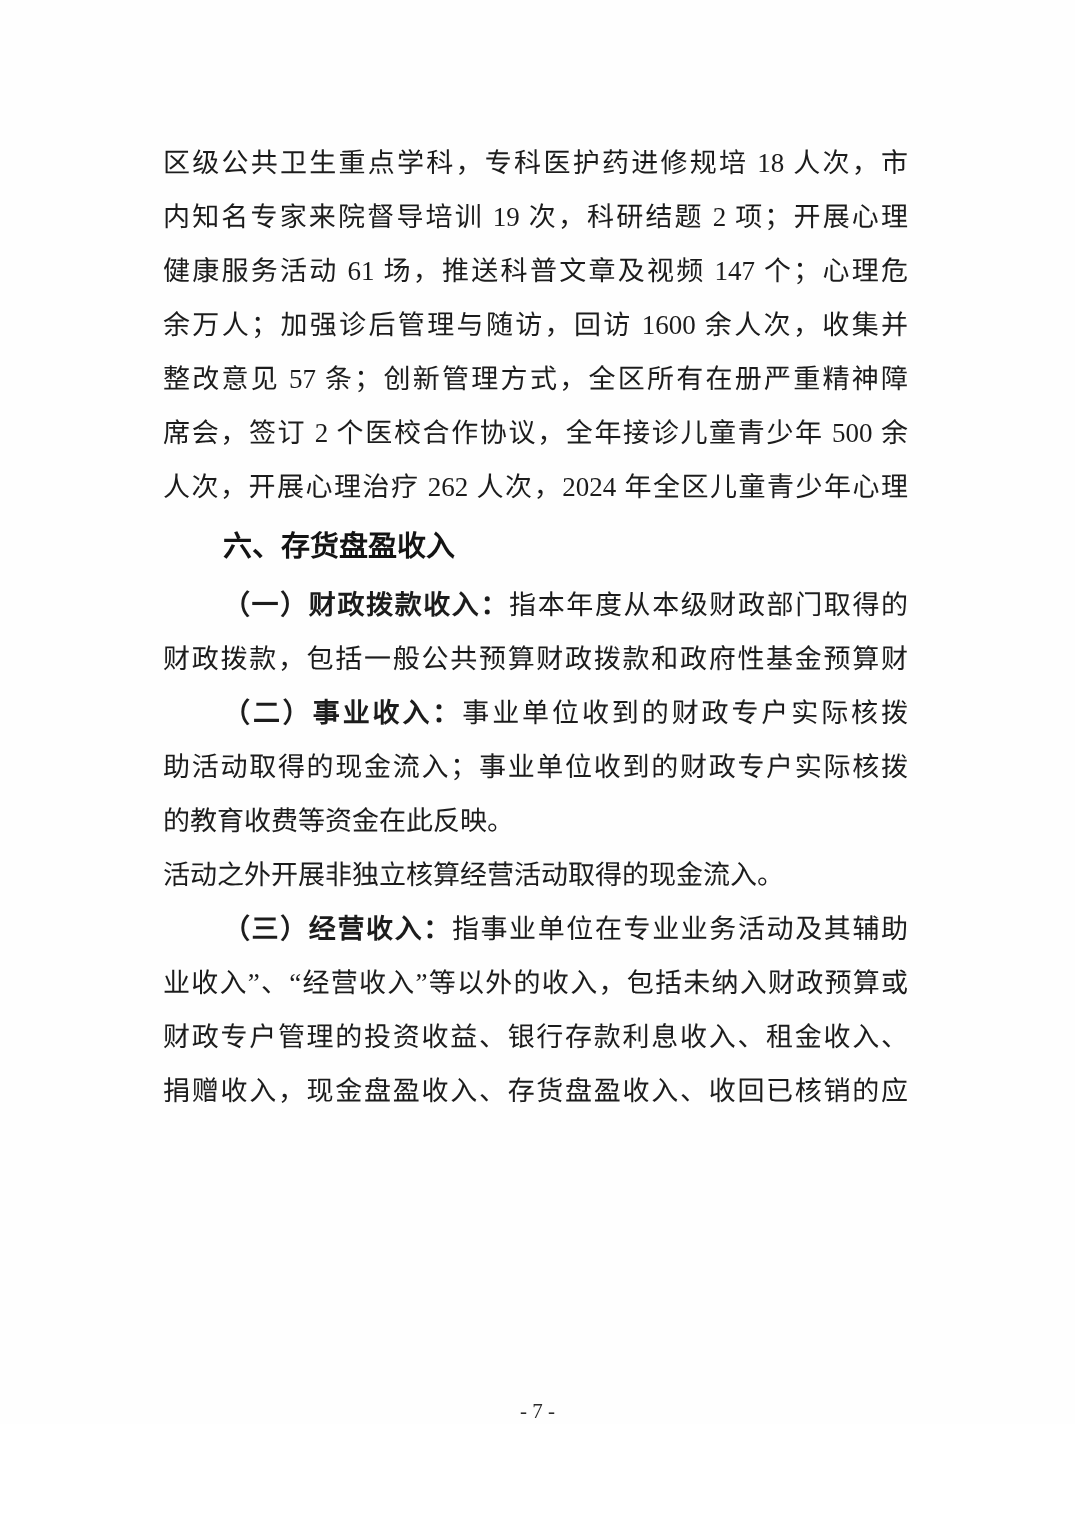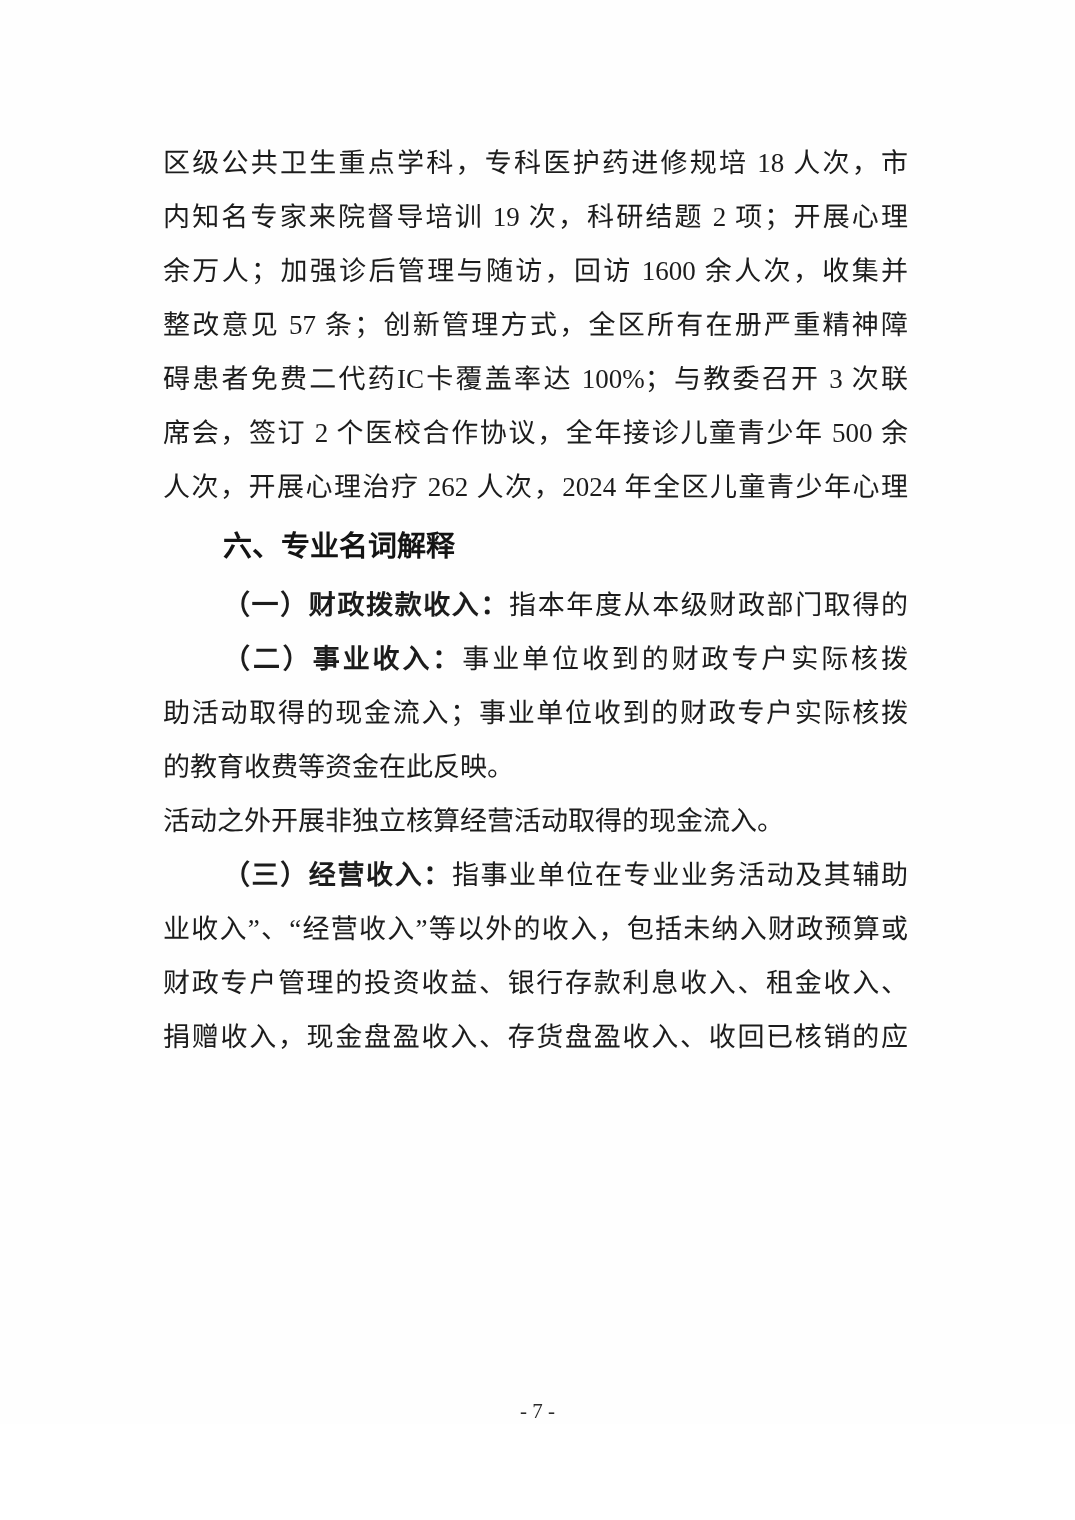--- a/index.html
+++ b/index.html
@@ -66,29 +66,30 @@
   }
 </style>
 </head>
 <body>
 
 <div class="page">
   <div class="content">
 
     <div class="line j">区级公共卫生重点学科，专科医护药进修规培 18 人次，市</div>
     <div class="line j">内知名专家来院督导培训 19 次，科研结题 2 项；开展心理</div>
+    <div class="line j">健康服务活动 61 场，推送科普文章及视频 147 个；心理危</div>
     <div class="line j">余万人；加强诊后管理与随访，回访 1600 余人次，收集并</div>
     <div class="line j">整改意见 57 条；创新管理方式，全区所有在册严重精神障</div>
-    <div class="line j">碍患者免费二代药IC卡覆盖率达 100%；与教委召开 3 次联</div>
     <div class="line j">席会，签订 2 个医校合作协议，全年接诊儿童青少年 500 余</div>
     <div class="line j">人次，开展心理治疗 262 人次，2024 年全区儿童青少年心理</div>
 
-    <div class="heading">六、专业名词解释</div>
+    <div class="heading">六、存货盘盈收入</div>
 
     <div class="line j ind"><span class="term">（一）财政拨款收入：</span><span>指本年度从本级财政部门取得的</span></div>
+    <div class="line j">财政拨款，包括一般公共预算财政拨款和政府性基金预算财</div>
 
     <div class="line j ind"><span class="term">（二）事业收入：</span><span>事业单位收到的财政专户实际核拨</span></div>
     <div class="line j">助活动取得的现金流入；事业单位收到的财政专户实际核拨</div>
     <div class="line">的教育收费等资金在此反映。</div>
 
     <div class="line">活动之外开展非独立核算经营活动取得的现金流入。</div>
     <div class="line j ind"><span class="term">（三）经营收入：</span><span>指事业单位在专业业务活动及其辅助</span></div>
 
     <div class="line j">业收入”、“经营收入”等以外的收入，包括未纳入财政预算或</div>
     <div class="line j">财政专户管理的投资收益、银行存款利息收入、租金收入、</div>

